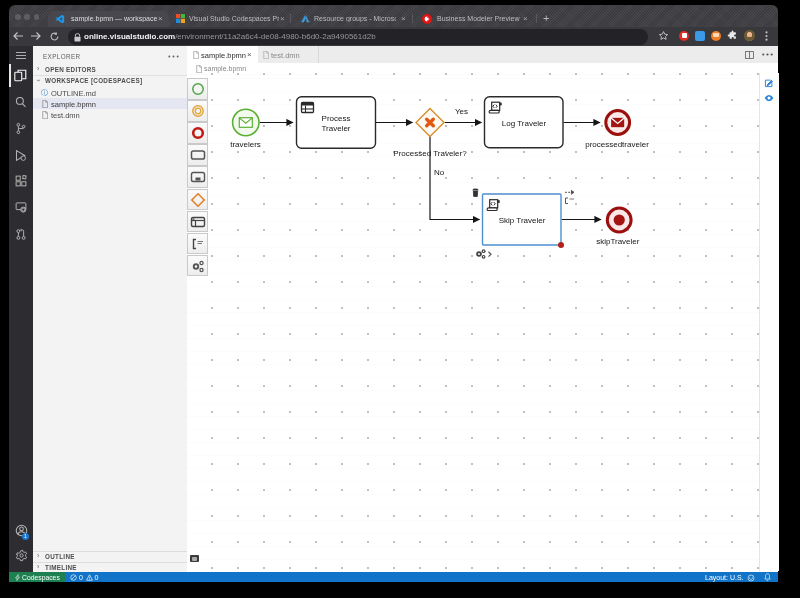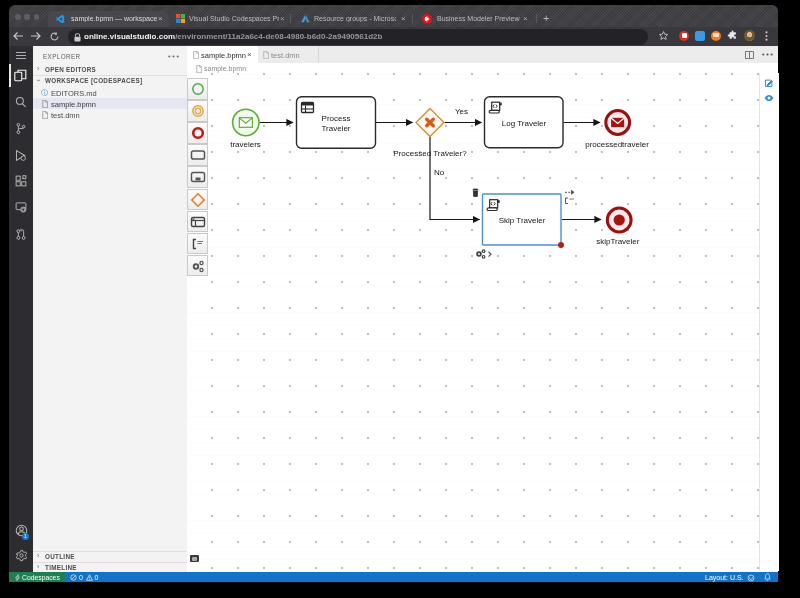--- a/index.html
+++ b/index.html
@@ -79,21 +79,21 @@
       <path d="M5.5 0.5 L9 4 L5.5 7.5 M9 4 H0" fill="none" stroke="#c3c3c5" stroke-width="1.2"></path>
     </svg>
 <svg class="abs" style="left:50px;top:31.5px" width="9" height="9" viewBox="0 0 12 12">
       <path d="M10.5 6 A4.5 4.5 0 1 1 8.5 2.3 M8.5 0.5 V2.8 H6.2" fill="none" stroke="#c3c3c5" stroke-width="1.4"></path>
     </svg>
 <div class="abs" id="pill"></div>
 <svg class="abs" style="left:74px;top:32.5px" width="7" height="9" viewBox="0 0 8 10">
       <path fill="#c9c9cb" d="M1 4 L1 3 A3 3 0 0 1 7 3 L7 4 L6 4 L6 3 A2 2 0 0 0 2 3 L2 4 Z"></path>
       <rect x="0.5" y="4" width="7" height="5.5" rx="1" fill="#c9c9cb"></rect>
     </svg>
-<div class="abs" style="left:84px;top:31.5px;font-size:8px;color:#f2f2f2;font-weight:bold;white-space:nowrap;">online.visualstudio.com<span style="color:#97979b;font-weight:bold;">/environment/11a2a6c4-de08-4980-b6d0-2a9490561d2b</span></div>
+<div class="abs" style="left:84px;top:31.5px;font-size:8px;color:#f2f2f2;font-weight:bold;white-space:nowrap;">online.visualstudio.com<span style="color:#97979b;font-weight:normal;">/environment/11a2a6c4-de08-4980-b6d0-2a9490561d2b</span></div>
 <svg class="abs" style="left:658px;top:30px" width="11" height="11" viewBox="0 0 24 24">
       <path fill="none" stroke="#c3c3c5" stroke-width="2" d="M12 3.5 L14.7 9.2 L21 10 L16.4 14.3 L17.6 20.5 L12 17.4 L6.4 20.5 L7.6 14.3 L3 10 L9.3 9.2 Z"></path>
     </svg>
 <div class="abs" style="left:679px;top:30.5px;width:10px;height:10px;border-radius:50%;background:#e22c20;"></div>
 <div class="abs" style="left:681.5px;top:33px;width:5px;height:5px;border-radius:1px;background:#fff;"></div>
 <div class="abs" style="left:695px;top:30.5px;width:10px;height:10px;border-radius:2px;background:#3b99e8;"></div>
 <div class="abs" style="left:711px;top:30.5px;width:10px;height:10px;border-radius:50%;background:#f07f23;"></div>
 <div class="abs" style="left:713px;top:33px;width:6px;height:4px;border-radius:1px;background:#fbd9b8;"></div>
 <svg class="abs" style="left:727px;top:30px" width="11" height="11" viewBox="0 0 24 24">
       <path fill="#e8e8ea" d="M10 3 a2 2 0 0 1 4 0 v2 h4 a1.5 1.5 0 0 1 1.5 1.5 v3.5 h-2 a2 2 0 0 0 0 4 h2 v3.5 a1.5 1.5 0 0 1 -1.5 1.5 h-3.5 v-2 a2 2 0 0 0 -4 0 v2 H7 a1.5 1.5 0 0 1 -1.5 -1.5 v-3.5 h-2 a2 2 0 0 1 0 -4 h2 V6.5 A1.5 1.5 0 0 1 7 5 h3 Z"></path>
@@ -188,21 +188,21 @@
         <circle cx="5.5" cy="1.5" r="1"></circle>
         <circle cx="9.7" cy="1.5" r="1"></circle>
       </g>
     </svg>
 <div class="sbtxt" style="left:37px;top:65px;font-size:7px;color:#646464;">›</div>
 <div class="sbtxt" style="left:45px;top:66px;font-size:6.3px;font-weight:bold;color:#4c4c4c;letter-spacing:.3px;">OPEN EDITORS</div>
 <div class="abs" style="left:32.5px;top:74.5px;width:154.5px;height:1px;background:#e0e0e0;"></div>
 <div class="sbtxt" style="left:37px;top:76.5px;font-size:7px;color:#646464;transform:rotate(90deg);">›</div>
 <div class="sbtxt" style="left:45px;top:77px;font-size:6.3px;font-weight:bold;color:#4c4c4c;letter-spacing:.3px;">WORKSPACE [CODESPACES]</div>
 <div class="sbtxt" style="left:41px;top:88px;font-size:7px;color:#1c79c4;">ⓘ</div>
-<div class="sbtxt" style="left:51px;top:88.5px;font-size:7.5px;color:#4c4c4c;">EDITORS.md</div>
+<div class="sbtxt" style="left:51px;top:88.5px;font-size:7.5px;color:#4c4c4c;">OUTLINE.md</div>
 <div class="abs" style="left:32.5px;top:97.8px;width:154.5px;height:10.8px;background:#e4e6f1;"></div>
 <svg class="abs" style="left:42px;top:99.5px" width="6" height="8" viewBox="0 0 8 10">
       <path d="M1 0 H5 L7.5 2.5 V10 H1 Z M5 0 V2.5 H7.5" fill="none" stroke="#8a8a8a" stroke-width="1"></path>
     </svg>
 <div class="sbtxt" style="left:51px;top:99.5px;font-size:7.5px;color:#3c3c3c;">sample.bpmn</div>
 <svg class="abs" style="left:42px;top:110.5px" width="6" height="8" viewBox="0 0 8 10">
       <path d="M1 0 H5 L7.5 2.5 V10 H1 Z M5 0 V2.5 H7.5" fill="none" stroke="#8a8a8a" stroke-width="1"></path>
     </svg>
 <div class="sbtxt" style="left:51px;top:110.5px;font-size:7.5px;color:#4c4c4c;">test.dmn</div>
 <div class="abs" style="left:32.5px;top:550.5px;width:154.5px;height:1px;background:#ddd;"></div>

